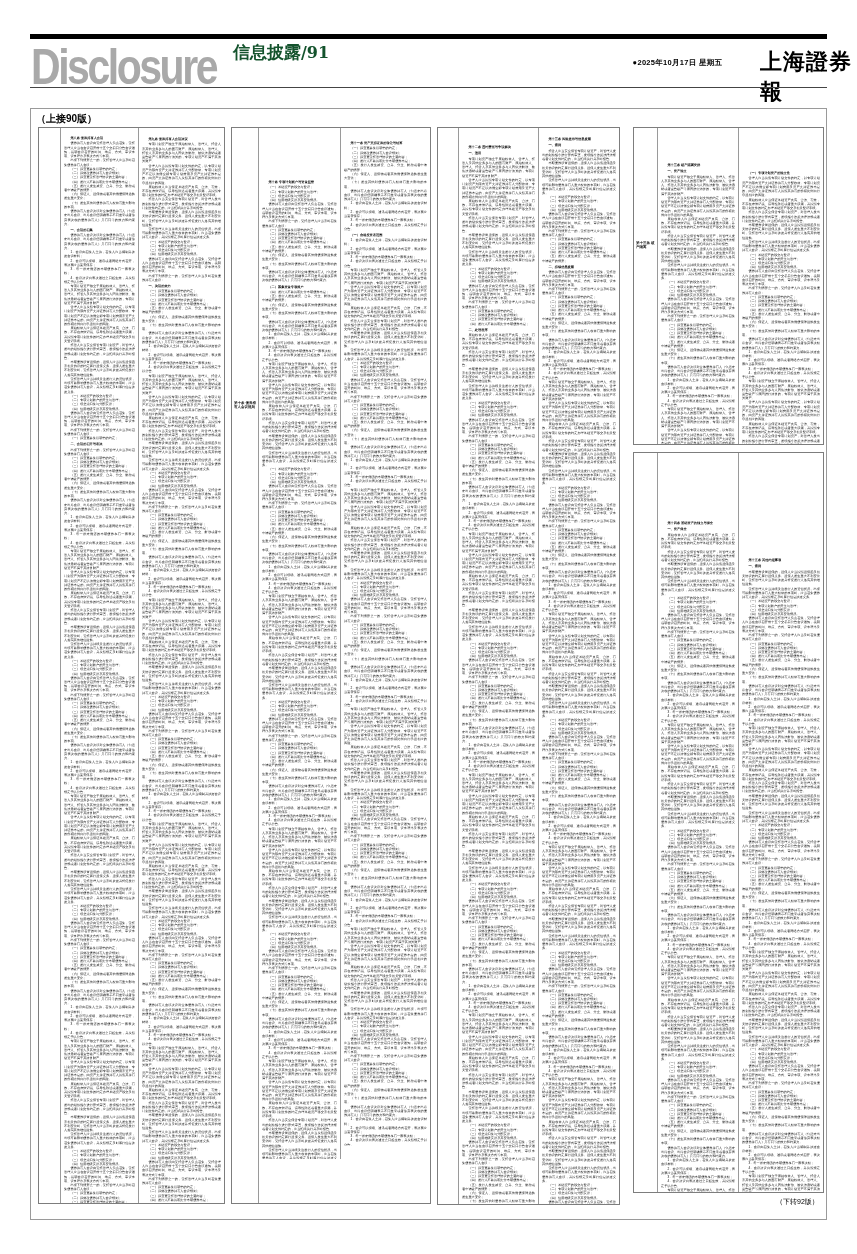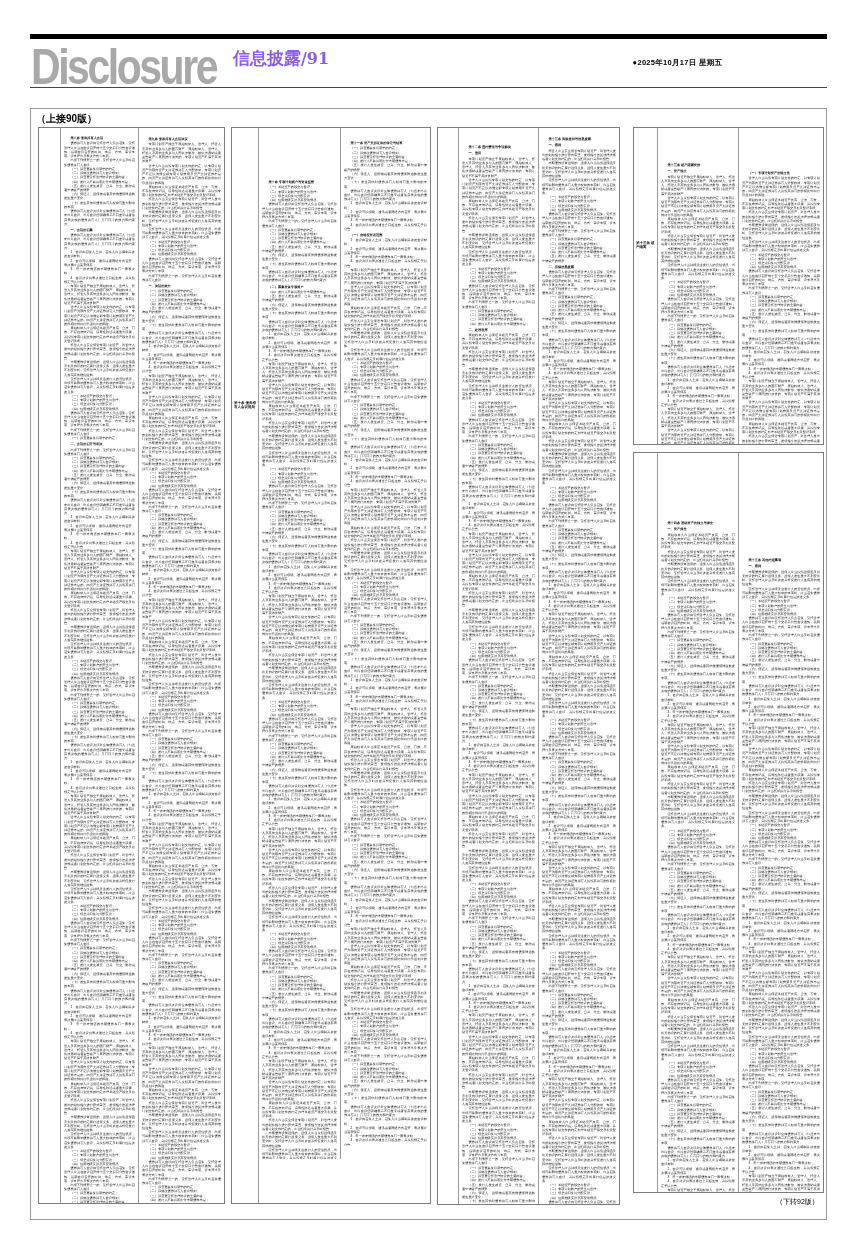--- a/index.html
+++ b/index.html
@@ -4,21 +4,21 @@
 <style>
   html,body{margin:0;padding:0;background:#fff;}
   .page{position:relative;width:857px;height:1254px;background:#ffffff;overflow:hidden;
         font-family:"Liberation Sans","DejaVu Sans",sans-serif;color:#1a1a1a;}
 
   
   .top-rule{position:absolute;left:30px;top:34px;width:797px;height:5px;background:#000;}
   .brand{position:absolute;left:31px;top:38px;font-size:50px;font-weight:900;
          color:#a9a9a9;letter-spacing:-3px;transform:scaleX(0.82);transform-origin:left top;
          font-family:"Liberation Sans",sans-serif;white-space:nowrap;}
-  .section-title{position:absolute;left:233px;top:47px;font-size:17px;font-weight:bold;color:#8b5cf6;}
+  .section-title{position:absolute;left:233px;top:41px;font-size:17px;font-weight:bold;color:#14532d;}
   .section-page{font-family:"DejaVu Serif",serif;font-weight:bold;font-size:16px;}
   .dateline{position:absolute;left:600px;top:58px;width:155px;text-align:center;
             font-size:7.5px;font-weight:bold;color:#000;letter-spacing:0.3px;}
   .masthead{position:absolute;left:760px;top:47px;font-size:22px;font-weight:bold;
             font-family:"DejaVu Serif",serif;letter-spacing:1px;color:#000;}
   .header-rule{position:absolute;left:30px;top:87px;width:797px;height:1px;background:#444;}
 
   
   .frame{position:absolute;left:30px;top:108px;width:795px;height:1110px;border:1px solid #9a9a9a;}
   .cont-from{position:absolute;left:36px;top:112px;font-size:10px;font-weight:bold;color:#000;}
@@ -71,20 +71,21 @@
 </style>
 </head>
 <body>
 
 <div class="page">
 
   <div class="top-rule"></div>
   <div class="brand">Disclosure</div>
   <div class="section-title"><span>信息披露</span><span class="section-page">/91</span></div>
   <div class="dateline">●2025年10月17日 星期五</div>
+  <div class="masthead">上海證券報</div>
   <div class="header-rule"></div>
 
   <div class="frame"></div>
   <div class="cont-from">（上接90版）</div>
   <div class="cont-to">（下转92版）</div>
 
   <section class="box box1">
     <div class="label-col">
         <div class="label-shrink"></div>
       </div>

